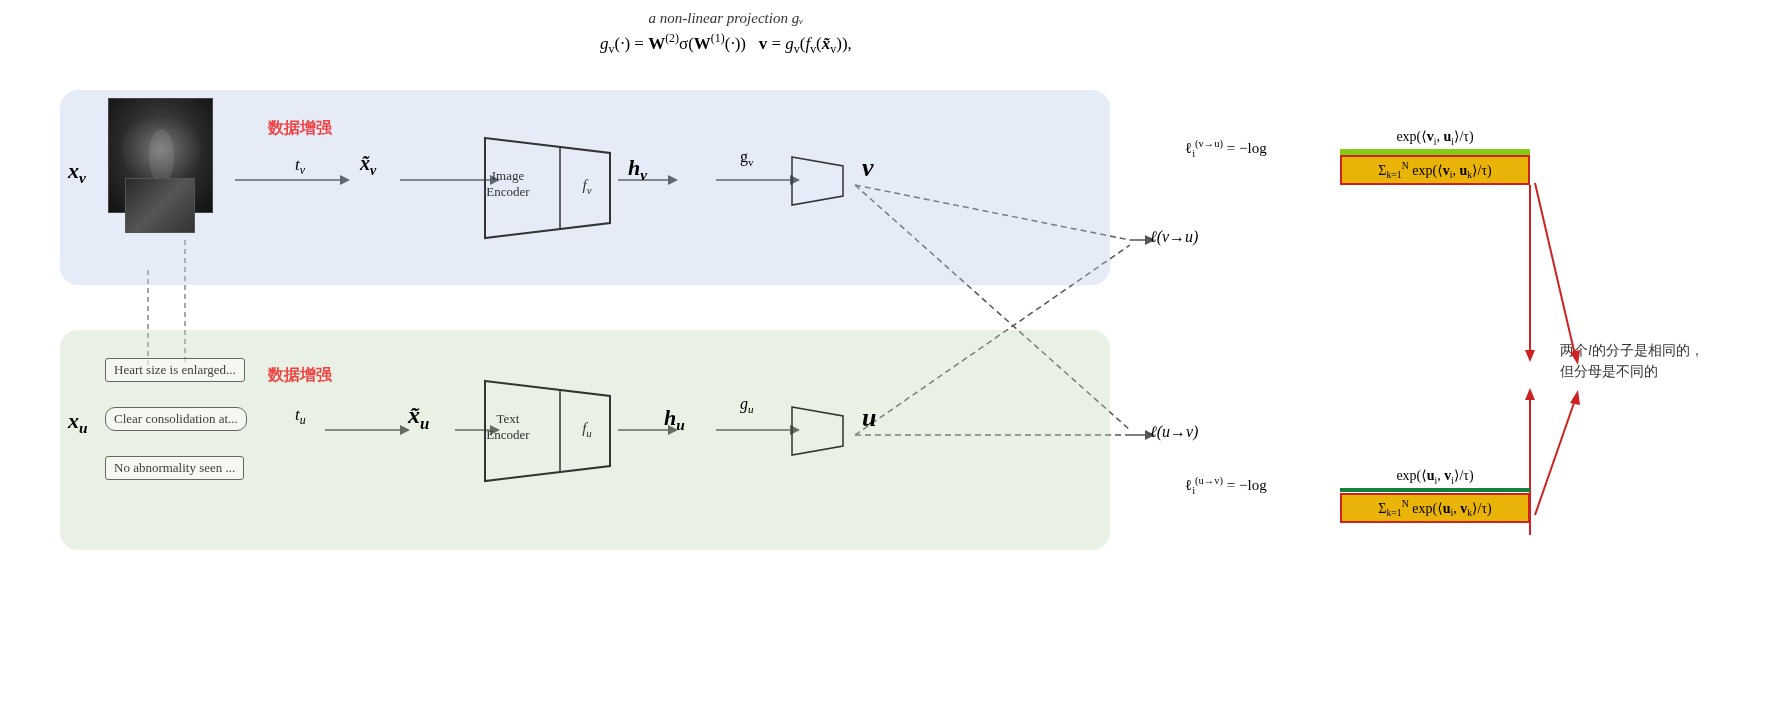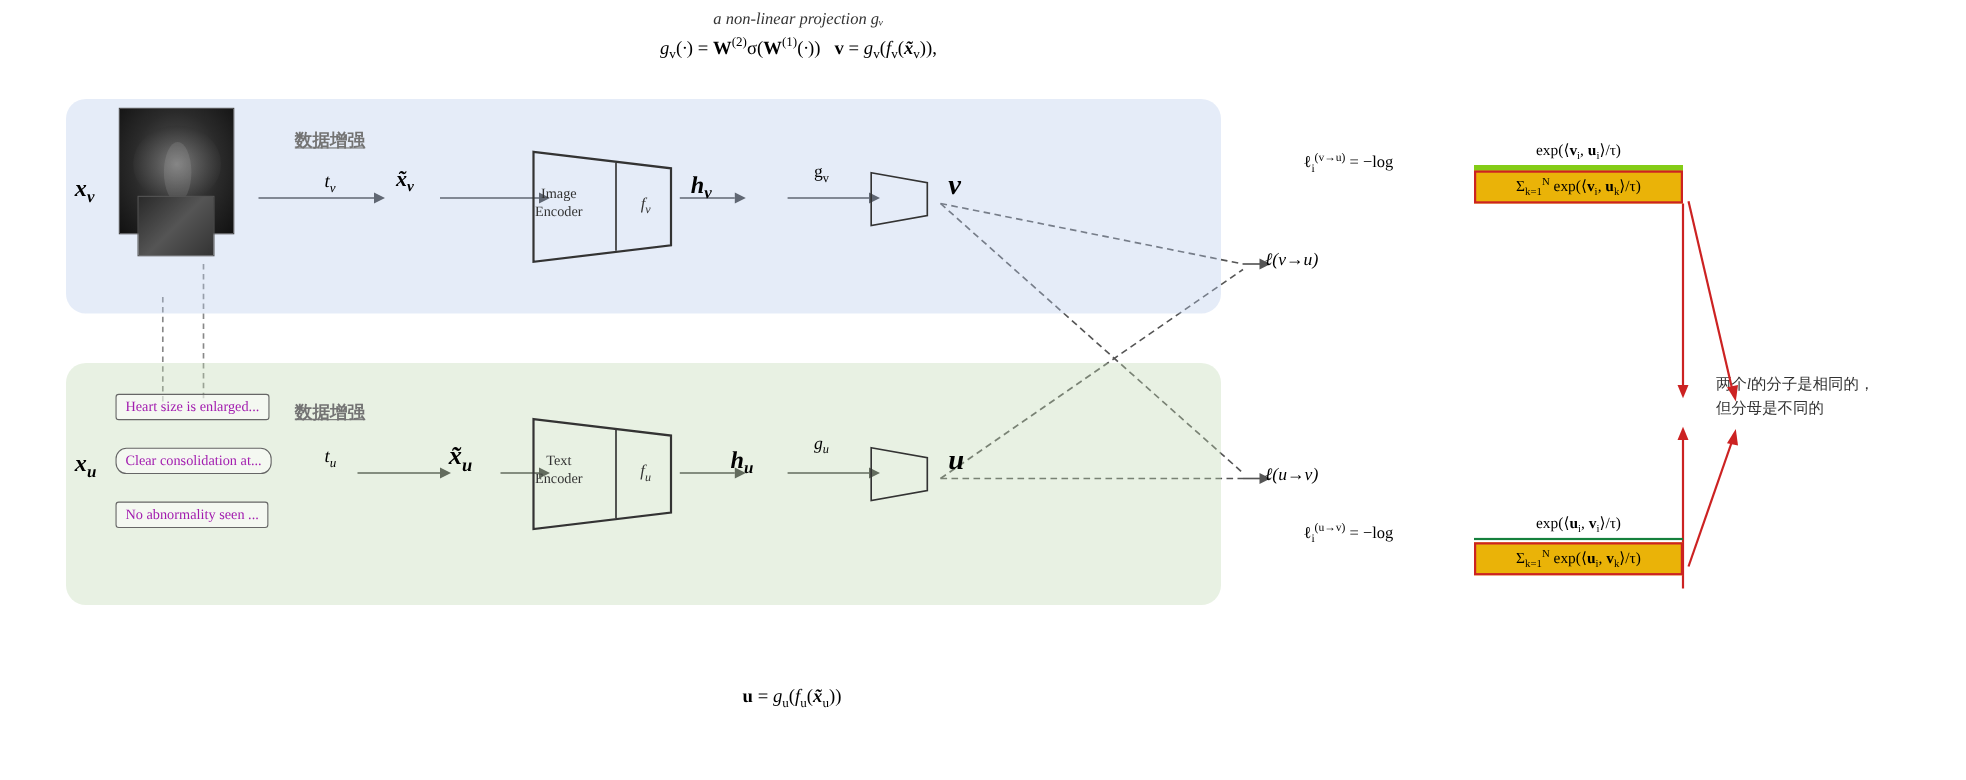--- a/index.html
+++ b/index.html
@@ -53,34 +53,33 @@
       left: 60px;
       width: 1050px;
       height: 220px;
       background: rgba(190, 215, 175, 0.35);
       border-radius: 18px;
     }
 
     
     .augment-label {
       position: absolute;
-      color: #737373;
+      color: #ef4444;
       font-size: 16px;
       font-weight: bold;
-      text-decoration: underline;
     }
 
     
     .report-box {
       position: absolute;
       border: 1.5px solid #666;
       border-radius: 3px;
       padding: 3px 8px;
       font-size: 13px;
-      color: #a21caf;
+      color: #404040;
       background: rgba(255,255,255,0.5);
     }
 
     
     .red-box-formula {
       position: absolute;
       border: 2px solid #cc2222;
       padding: 3px 8px;
       font-size: 14px;
       background: #eab308;
@@ -297,21 +296,21 @@
   </div>
 
   <div class="red-box-formula" style="top:155px; left:1340px; min-width:190px; text-align:center;">
     Σ<sub>k=1</sub><sup>N</sup> exp(⟨<b>v</b><sub>i</sub>, <b>u</b><sub>k</sub>⟩/τ)
   </div>
 
   <div style="position:absolute; top:475px; left:1185px; font-size:15px;">
     ℓ<sub>i</sub><sup>(u→v)</sup> = −log
   </div>
 
-  <div style="position:absolute; top:467px; left:1340px; font-size:14px; text-align:center; border-bottom:2px solid #15803d; padding-bottom:2px; min-width:190px;">
+  <div style="position:absolute; top:467px; left:1340px; font-size:14px; text-align:center; border-bottom:4px solid #15803d; padding-bottom:2px; min-width:190px;">
     exp(⟨<b>u</b><sub>i</sub>, <b>v</b><sub>i</sub>⟩/τ)
   </div>
 
   <div class="red-box-formula" style="top:493px; left:1340px; min-width:190px; text-align:center;">
     Σ<sub>k=1</sub><sup>N</sup> exp(⟨<b>u</b><sub>i</sub>, <b>v</b><sub>k</sub>⟩/τ)
   </div>
 
   <div class="note-text" style="top:340px; left:1560px;">
     两个<span style="font-style:italic;">l</span>的分子是相同的，<br>
     但分母是不同的
@@ -320,18 +319,15 @@
   <svg style="position:absolute; top:0; left:0; width:1787px; height:709px; pointer-events:none;" xmlns="http://www.w3.org/2000/svg">
 
     <line x1="1535" y1="183" x2="1575" y2="355" stroke="#cc2222" stroke-width="2"></line>
     <polygon points="1570,352 1578,365 1580,350" fill="#cc2222"></polygon>
 
     <line x1="1535" y1="515" x2="1575" y2="400" stroke="#cc2222" stroke-width="2"></line>
     <polygon points="1570,403 1578,390 1580,405" fill="#cc2222"></polygon>
   </svg>
 
   <div class="bottom-formula" style="bottom:40px; left:520px; width:400px;">
-    <div style="font-size:17px;">
-      <b>u</b> = <span style="font-style:italic;">g</span><sub>u</sub>(<span style="font-style:italic;">f</span><sub>u</sub>(<span style="font-weight:bold; font-style:italic;">x̃</span><sub>u</sub>))
-    </div>
   </div>
 
 </div>
 
 </body></html>

